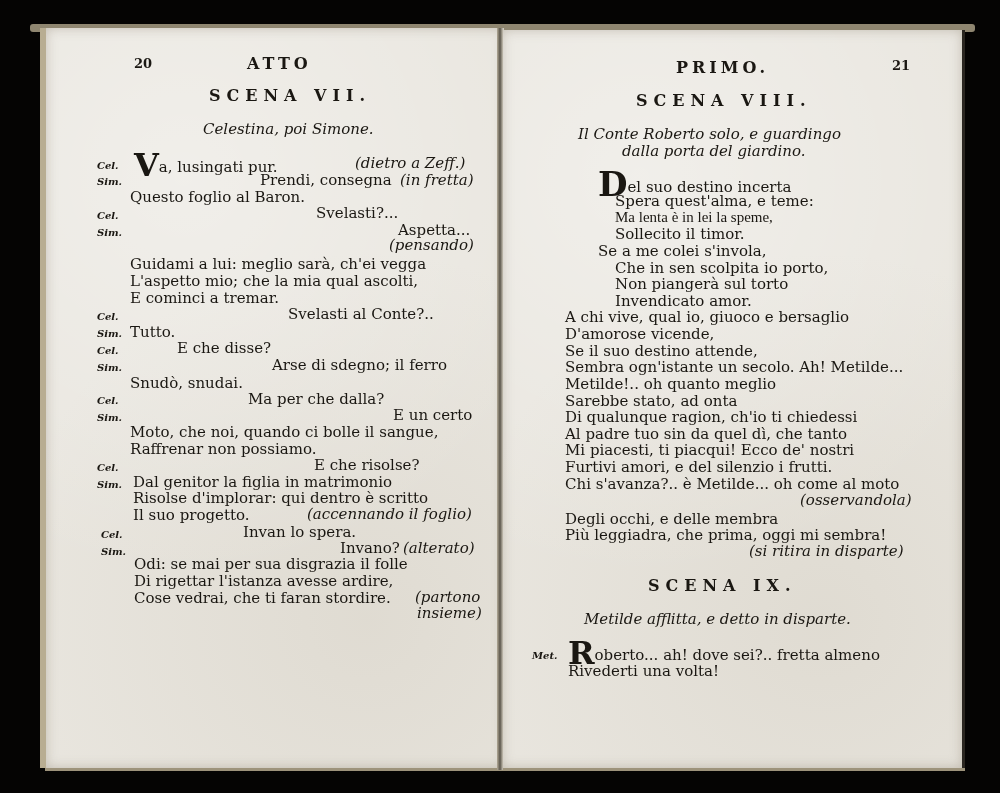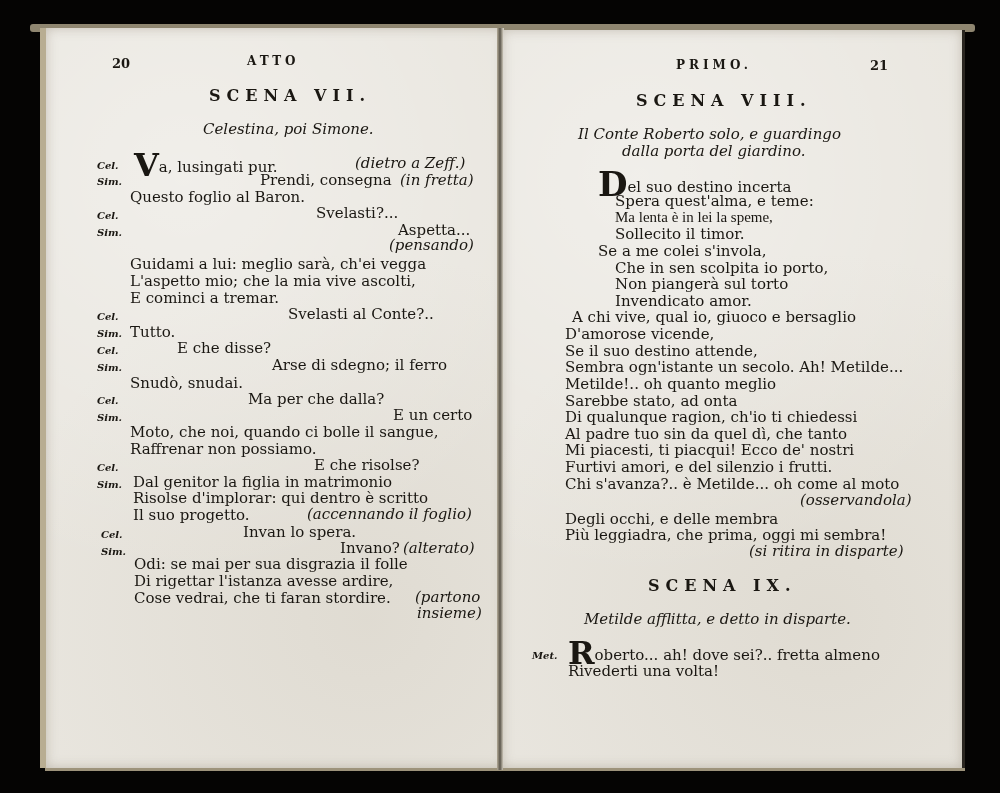--- a/index.html
+++ b/index.html
@@ -12,23 +12,23 @@
           box-shadow: inset 0 0 12px rgba(120,110,90,0.35); }
   .page-left { left:40px; top:28px; width:458px; height:740px; border-left:6px solid #b8ad92; }
   .page-right { left:502px; top:30px; width:460px; height:738px; border-right:3px solid #2a2620; }
   .gutter { position:absolute; left:497px; top:28px; width:6px; height:742px;
             background:linear-gradient(90deg,#b4ab98,#5a554a,#c8c2b4); }
   .edge-top { position:absolute; left:30px; top:24px; width:945px; height:8px; background:#8f8670; border-radius:3px; }
   .edge-bottom { position:absolute; left:45px; top:765px; width:920px; height:6px; background:#9d937b; }
   .line { position:absolute; white-space:nowrap; font-size:15px; line-height:17px; }
   .spk { position:absolute; white-space:nowrap; font-size:10px; line-height:17px; font-style:italic; font-weight:bold; }
   .it { font-style:italic; }
-  .head { position:absolute; white-space:nowrap; font-size:12px; letter-spacing:4px; font-weight:bold; }
+  .head { position:absolute; white-space:nowrap; font-size:16px; letter-spacing:4px; font-weight:bold; }
   .scena { position:absolute; white-space:nowrap; font-size:16px; letter-spacing:6px; font-weight:bold; }
-  .pnum { position:absolute; font-size:13px; font-weight:bold; }
+  .pnum { position:absolute; font-size:13px; font-weight:bold;margin-left:22px; }
   .drop { font-size:32px; line-height:17px; font-weight:bold; vertical-align:-4px; }
   .sub { position:absolute; white-space:nowrap; font-size:15px; font-style:italic; }
 </style>
 </head>
 <body>
 
 <div class="edge-top"></div>
 <div class="edge-bottom"></div>
 
 <div class="page page-left"></div>
@@ -54,21 +54,21 @@
 
   <div class="spk" style="left:97px;top:207px;">Cel.</div>
   <div class="line" style="left:316px;top:205px;">Svelasti?...</div>
 
   <div class="spk" style="left:97px;top:224px;">Sim.</div>
   <div class="line" style="left:398px;top:222px;">Aspetta...</div>
 
   <div class="line it" style="left:389px;top:237px;">(pensando)</div>
 
   <div class="line" style="left:130px;top:256px;">Guidami a lui: meglio sarà, ch'ei vegga</div>
-  <div class="line" style="left:130px;top:273px;">L'aspetto mio; che la mia vive ascolti,</div>
+  <div class="line" style="left:130px;top:273px;">L'aspetto mio; che la mia qual ascolti,</div>
   <div class="line" style="left:130px;top:290px;">E cominci a tremar.</div>
 
   <div class="spk" style="left:97px;top:308px;">Cel.</div>
   <div class="line" style="left:288px;top:306px;">Svelasti al Conte?..</div>
 
   <div class="spk" style="left:97px;top:325px;">Sim.</div>
   <div class="line" style="left:130px;top:324px;">Tutto.</div>
 
   <div class="spk" style="left:97px;top:342px;">Cel.</div>
   <div class="line" style="left:177px;top:340px;">E che disse?</div>
@@ -119,21 +119,21 @@
 
 <div>
   <div class="line" style="left:598px;top:176px;"><span class="drop" style="font-size:34px;">D</span><span>el suo destino incerta</span></div>
   <div class="line" style="left:615px;top:193px;">Spera quest'alma, e teme:</div>
   <div class="line" style="left:615px;top:209px;font-family:Liberation Serif, serif;">Ma lenta è in lei la speme,</div>
   <div class="line" style="left:615px;top:226px;">Sollecito il timor.</div>
   <div class="line" style="left:598px;top:243px;">Se a me colei s'invola,</div>
   <div class="line" style="left:615px;top:260px;">Che in sen scolpita io porto,</div>
   <div class="line" style="left:615px;top:276px;">Non piangerà sul torto</div>
   <div class="line" style="left:615px;top:293px;">Invendicato amor.</div>
-  <div class="line" style="left:565px;top:309px;margin-left:7px;">A chi vive, qual io, giuoco e bersaglio</div>
+  <div class="line" style="left:565px;top:309px;">A chi vive, qual io, giuoco e bersaglio</div>
   <div class="line" style="left:565px;top:326px;">D'amorose vicende,</div>
   <div class="line" style="left:565px;top:343px;">Se il suo destino attende,</div>
   <div class="line" style="left:565px;top:359px;">Sembra ogn'istante un secolo. Ah! Metilde...</div>
   <div class="line" style="left:565px;top:376px;">Metilde!.. oh quanto meglio</div>
   <div class="line" style="left:565px;top:393px;">Sarebbe stato, ad onta</div>
   <div class="line" style="left:565px;top:409px;">Di qualunque ragion, ch'io ti chiedessi</div>
   <div class="line" style="left:565px;top:426px;">Al padre tuo sin da quel dì, che tanto</div>
   <div class="line" style="left:565px;top:442px;text-align:right;">Mi piacesti, ti piacqui! Ecco de' nostri</div>
   <div class="line" style="left:565px;top:459px;">Furtivi amori, e del silenzio i frutti.</div>
   <div class="line" style="left:565px;top:476px;">Chi s'avanza?.. è Metilde... oh come al moto</div>

